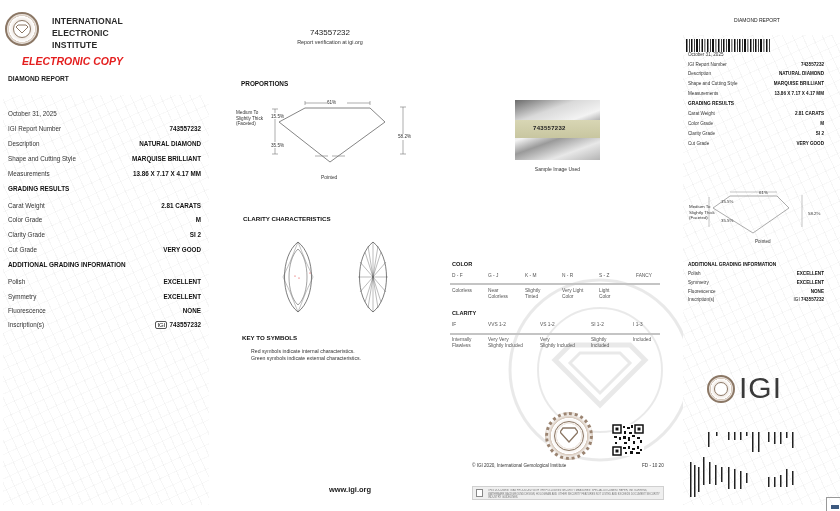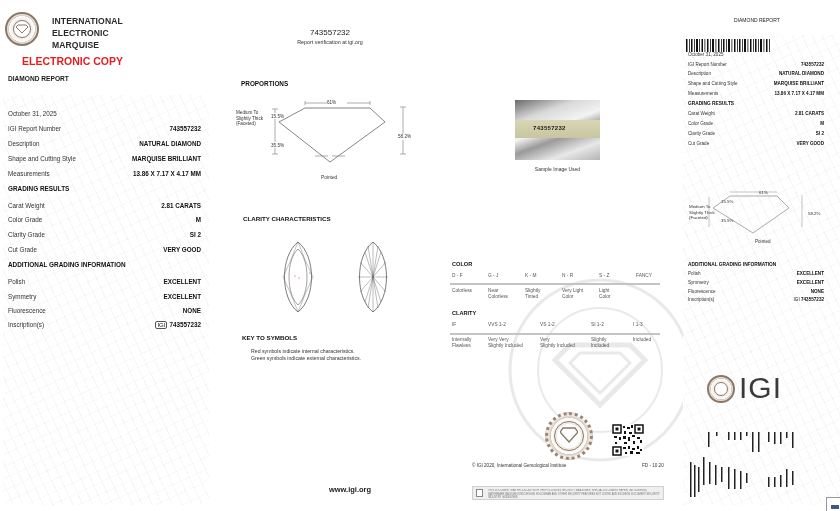--- a/index.html
+++ b/index.html
@@ -13,21 +13,21 @@
     background-image:
       repeating-linear-gradient(65deg, rgba(0,0,0,0.035) 0px, rgba(0,0,0,0.035) 1px, transparent 1px, transparent 9px),
       repeating-linear-gradient(-25deg, rgba(0,0,0,0.025) 0px, rgba(0,0,0,0.025) 1px, transparent 1px, transparent 11px);
   }
 
   
   #left-panel { left: 0; top: 0; width: 212px; height: 511px; }
   .seal { border-radius: 50%; border: 2px solid #8b7765; background: radial-gradient(circle, #fff 40%, #efe8e2 41%, #fff 60%, #d6c8bb 62%, #fff 75%); }
   .seal-inner { position: absolute; border-radius: 50%; border: 1px solid #8b7765; }
   #org-name { left: 52px; top: 15px; font-size: 8.6px; font-weight: bold; line-height: 12px; color: #2a2a2a; letter-spacing: 0.1px; }
-  #electronic-copy { left: 22px; top: 55px; font-size: 10.5px; font-weight: bold; color: #e41e1e; }
+  #electronic-copy { left: 22px; top: 55px; font-size: 10.5px; font-weight: bold; color: #e41e1e; font-style: italic; }
   #left-title { left: 8px; top: 75px; font-size: 6.6px; font-weight: bold; }
   #left-details { left: 3px; top: 95px; width: 206px; height: 410px; }
   .row { position: absolute; left: 5px; width: 193px; font-size: 6.3px; display: flex; justify-content: space-between; color: #333; }
   .row .v { font-weight: bold; color: #111; }
   .section-h { position: absolute; left: 5px; font-size: 6.4px; font-weight: bold; color: #111; }
   .insc-icon { display: inline-block; font-size: 6px; border: 1px solid #555; border-radius: 2px; padding: 0 1px; margin-right: 2px; font-weight: normal; }
 
   
   #report-num-top { left: 300px; top: 28px; width: 60px; text-align: center; font-size: 8px; color: #222; }
   #verify-text { left: 280px; top: 39px; width: 100px; text-align: center; font-size: 5.4px; color: #333; }
@@ -71,21 +71,21 @@
 <div id="left-panel" class="abs">
   <div class="abs seal" style="left:5px;top:12px;width:34px;height:34px;">
     <div class="seal-inner" style="left:6px;top:6px;width:18px;height:18px;"></div>
     <svg class="abs" style="left:9px;top:10px" width="12" height="10" viewBox="0 0 12 10">
       <polygon points="2,1 10,1 12,3 6,9 0,3" fill="none" stroke="#8b7765" stroke-width="1"></polygon>
     </svg>
   </div>
   <div id="org-name" class="abs">
     <div>INTERNATIONAL</div>
     <div>ELECTRONIC</div>
-    <div>MARQUISE</div>
+    <div>INSTITUTE</div>
   </div>
   <div id="electronic-copy" class="abs">ELECTRONIC COPY</div>
   <div id="left-title" class="abs">DIAMOND REPORT</div>
 
   <div id="left-details" class="abs pattern">
     <div class="row" style="top:15px">
         <span>October 31, 2025</span>
       </div>
     <div class="row" style="top:30px">
         <span>IGI Report Number</span>

